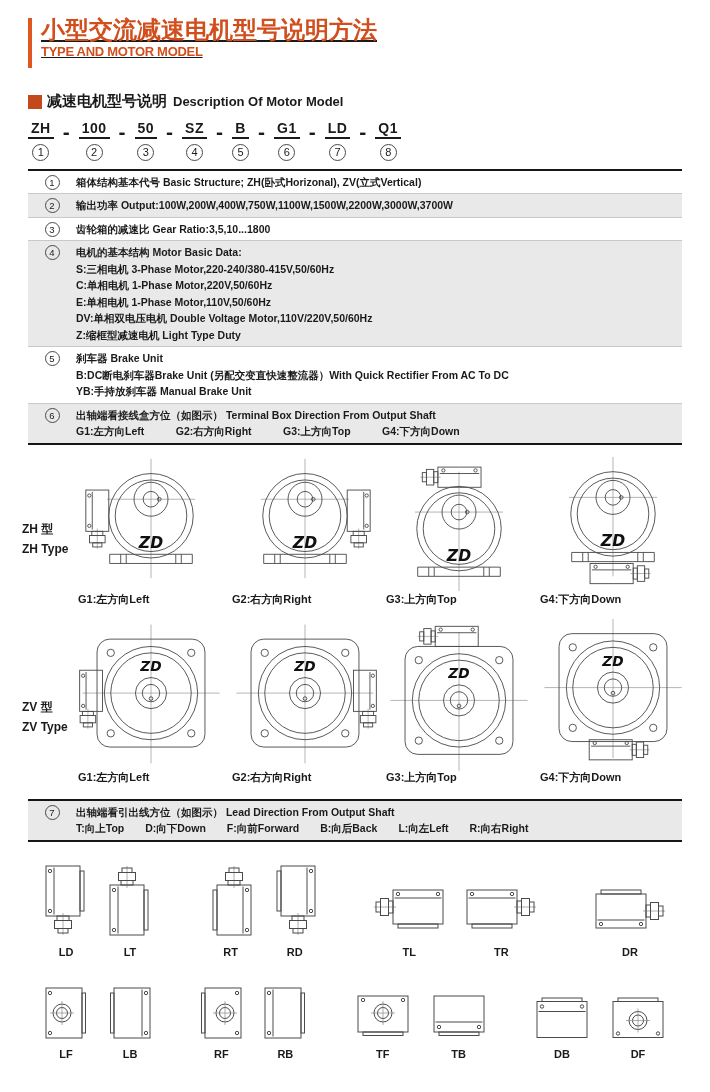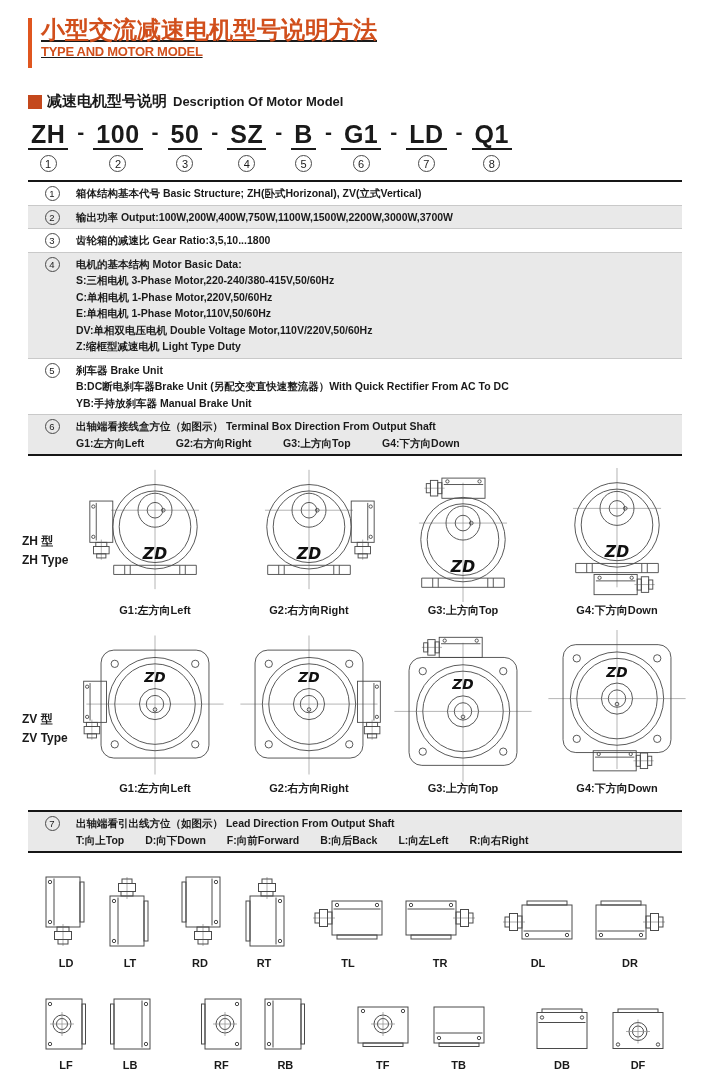--- a/index.html
+++ b/index.html
@@ -16,41 +16,41 @@
 
   
   .sec-head { display:flex; align-items:center; margin:24px 28px 0 28px; }
   .sec-square { width:14px; height:14px; background:#c4481c; margin-right:5px; }
   .sec-zh { font-size:15px; font-weight:bold; }
   .sec-en { font-size:13px; font-weight:bold; margin-left:6px; }
 
   
   .code-row { margin:10px 28px 0 28px; display:flex; align-items:flex-start; }
   .code-unit { display:flex; flex-direction:column; align-items:center; }
-  .code-text { font-size:25px; font-weight:bold; line-height:1.05;
+  .code-text { font-size:14px; font-weight:bold; line-height:1.05;
                border-bottom:2px solid #1a1a1a; padding:0 3px 1px 3px; letter-spacing:0.5px; }
   .code-circle { margin-top:5px; width:17px; height:17px; border:1px solid #4a4a4a;
                  border-radius:50%; font-size:11px; display:flex; align-items:center;
                  justify-content:center; }
   .code-dash { font-size:21px; font-weight:bold; line-height:1.05; padding:0 9px; }
 
   
   .spec-table { margin:8px 28px 0 28px; border-top:2px solid #161616; border-bottom:2px solid #161616; }
   .spec-row { display:grid; grid-template-columns:48px 1fr; padding:3px 0; background:#ffffff; }
   .spec-row + .spec-row { border-top:1px solid #c9c9c9; }
   .spec-row.alt { background:#e9e9e9; }
   .spec-num-cell { display:flex; justify-content:center; padding-top:1px; }
   .num-circle { width:15px; height:15px; border:1px solid #4a4a4a; border-radius:50%;
                 font-size:9.5px; display:flex; align-items:center; justify-content:center; }
   .spec-line { font-size:10.5px; font-weight:bold; line-height:16.5px; white-space:pre-wrap; }
 
   
   .motor-row { display:flex; margin:12px 16px 0 16px; align-items:flex-end; }
   .motor-type { width:62px; font-size:12px; font-weight:bold; line-height:1.6; padding-bottom:48px; padding-left:6px; }
-  .motor-cell { flex:1; display:flex; flex-direction:column; align-items:center; }
+  .motor-cell { flex:1; display:flex; flex-direction:column; }
   .motor-cap { font-size:11px; font-weight:bold; margin-top:1px; }
 
   
   .lead-row { display:flex; justify-content:space-between; margin:18px 44px 0 44px; align-items:flex-end; }
   .lead-group { display:flex; gap:20px; }
   .lead-cell { display:flex; flex-direction:column; align-items:center; justify-content:flex-end; }
   .lead-cap { font-size:11px; font-weight:bold; margin-top:8px; }
   .row-a .lead-cell { height:98px; }
   .row-b .lead-cell { height:84px; }
   .wide-pad { margin-bottom:7px; }
@@ -388,31 +388,31 @@
         <svg class="diag" width="44" height="74" viewBox="0 0 44 74">
           <use href="#sb-side" transform="translate(2,21)"></use>
           <use href="#gl-v" transform="translate(19,21) rotate(180)"></use>
         </svg>
         <div class="lead-cap">LT</div>
       </div>
     </div>
     <div class="lead-group">
       <div class="lead-cell">
         <svg class="diag" width="44" height="74" viewBox="0 0 44 74">
+          <use href="#sb-side" transform="translate(42,21) scale(-1,1)"></use>
+          <use href="#gl-v" transform="translate(25,21) rotate(180)"></use>
+        </svg>
+        <div class="lead-cap">RT</div>
+      </div>
+      <div class="lead-cell">
+        <svg class="diag" width="44" height="74" viewBox="0 0 44 74">
           <use href="#sb-side" transform="translate(42,2) scale(-1,1)"></use>
           <use href="#gl-v" transform="translate(25,52)"></use>
         </svg>
         <div class="lead-cap">RD</div>
-      </div>
-      <div class="lead-cell">
-        <svg class="diag" width="44" height="74" viewBox="0 0 44 74">
-          <use href="#sb-side" transform="translate(42,21) scale(-1,1)"></use>
-          <use href="#gl-v" transform="translate(25,21) rotate(180)"></use>
-        </svg>
-        <div class="lead-cap">RT</div>
       </div>
     </div>
     <div class="lead-group">
       <div class="lead-cell">
         <svg class="diag wide-pad" width="72" height="44" viewBox="0 0 72 44">
           <use href="#sb-flat" transform="translate(20,3)"></use>
           <use href="#gl-v" transform="translate(20,20) rotate(90)"></use>
         </svg>
         <div class="lead-cap">TL</div>
       </div>
@@ -420,27 +420,20 @@
         <svg class="diag wide-pad" width="72" height="44" viewBox="0 0 72 44">
           <use href="#sb-flat" transform="translate(2,3)"></use>
           <use href="#gl-v" transform="translate(52,20) rotate(-90)"></use>
         </svg>
         <div class="lead-cap">TR</div>
       </div>
     </div>
     <div class="lead-group">
       <div class="lead-cell">
         <svg class="diag wide-pad" width="72" height="44" viewBox="0 0 72 44">
-          <use href="#sb-flat" transform="translate(20,41) scale(1,-1)"></use>
-          <use href="#gl-v" transform="translate(20,24) rotate(90)"></use>
-        </svg>
-        <div class="lead-cap">DL</div>
-      </div>
-      <div class="lead-cell">
-        <svg class="diag wide-pad" width="72" height="44" viewBox="0 0 72 44">
           <use href="#sb-flat" transform="translate(2,41) scale(1,-1)"></use>
           <use href="#gl-v" transform="translate(52,24) rotate(-90)"></use>
         </svg>
         <div class="lead-cap">DR</div>
       </div>
     </div>
   </div>
 
   <div class="lead-row row-b">
     <div class="lead-group">

